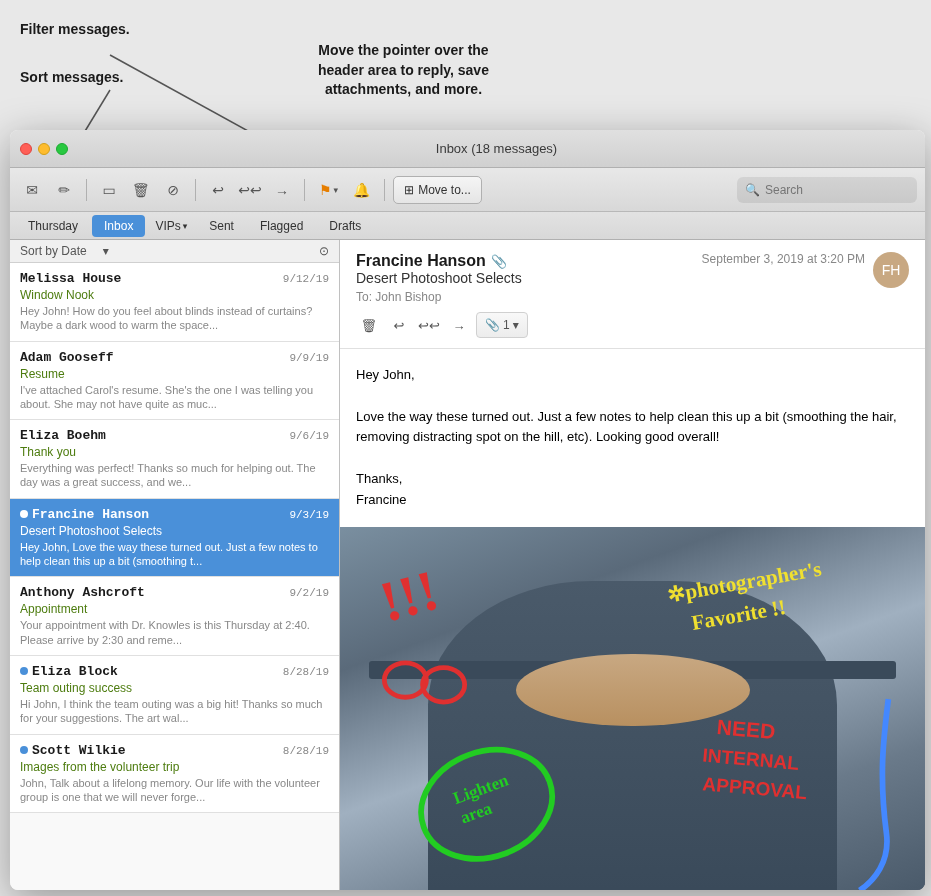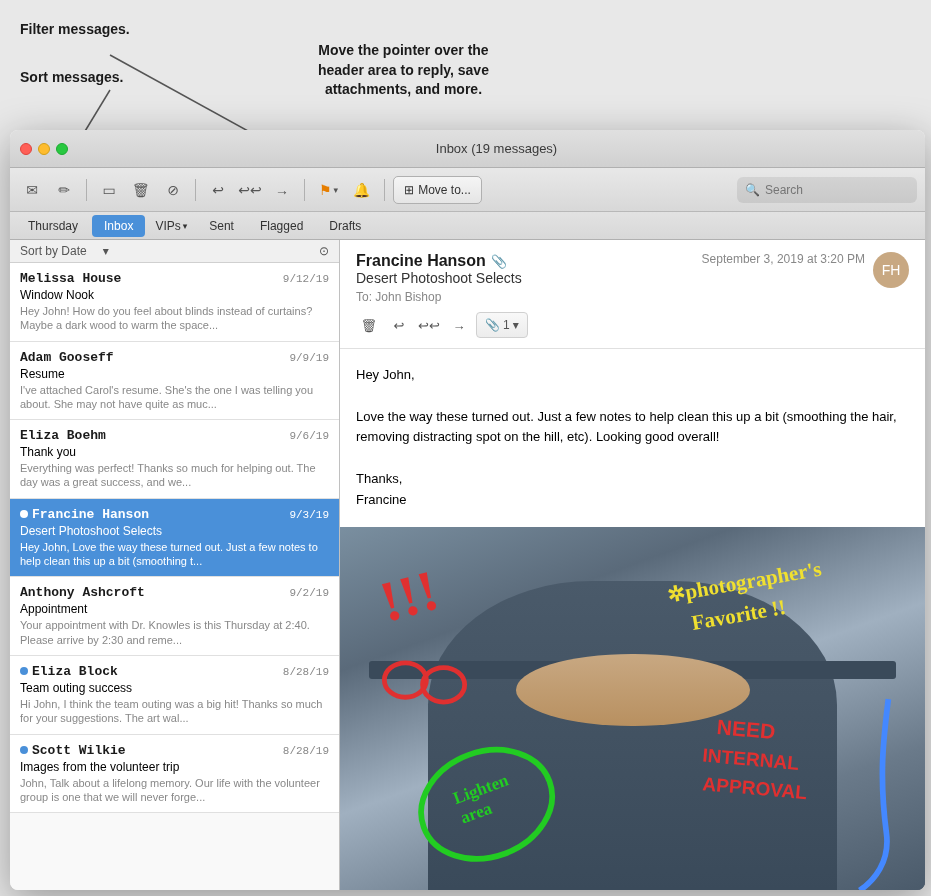--- a/index.html
+++ b/index.html
@@ -266,21 +266,21 @@
       font-size: 13px;
       font-weight: 600;
       color: #1a1a1a;
     }
     .msg-date {
       font-size: 11px;
       color: #888;
     }
     .msg-subject {
       font-size: 12px;
-      color: #000000;
+      color: #4d7c0f;
       margin-bottom: 2px;
     }
     .msg-preview {
       font-size: 11px;
       color: #888;
       line-height: 1.3;
       overflow: hidden;
       display: -webkit-box;
       -webkit-line-clamp: 2;
       -webkit-box-orient: vertical;
@@ -427,21 +427,21 @@
 </svg>
 
 <div class="mail-window">
 
   <div class="title-bar">
     <div class="traffic-lights">
       <div class="tl tl-red"></div>
       <div class="tl tl-yellow"></div>
       <div class="tl tl-green"></div>
     </div>
-    <div class="title-bar-title">Inbox (19 messages)</div>
+    <div class="title-bar-title">Inbox (18 messages)</div>
   </div>
 
   <div class="toolbar">
 
     <button class="toolbar-btn">✉</button>
     <button class="toolbar-btn">✏</button>
     <div class="toolbar-separator"></div>
     <button class="toolbar-btn">▭</button>
     <button class="toolbar-btn">🗑</button>
     <button class="toolbar-btn">⊘</button>

